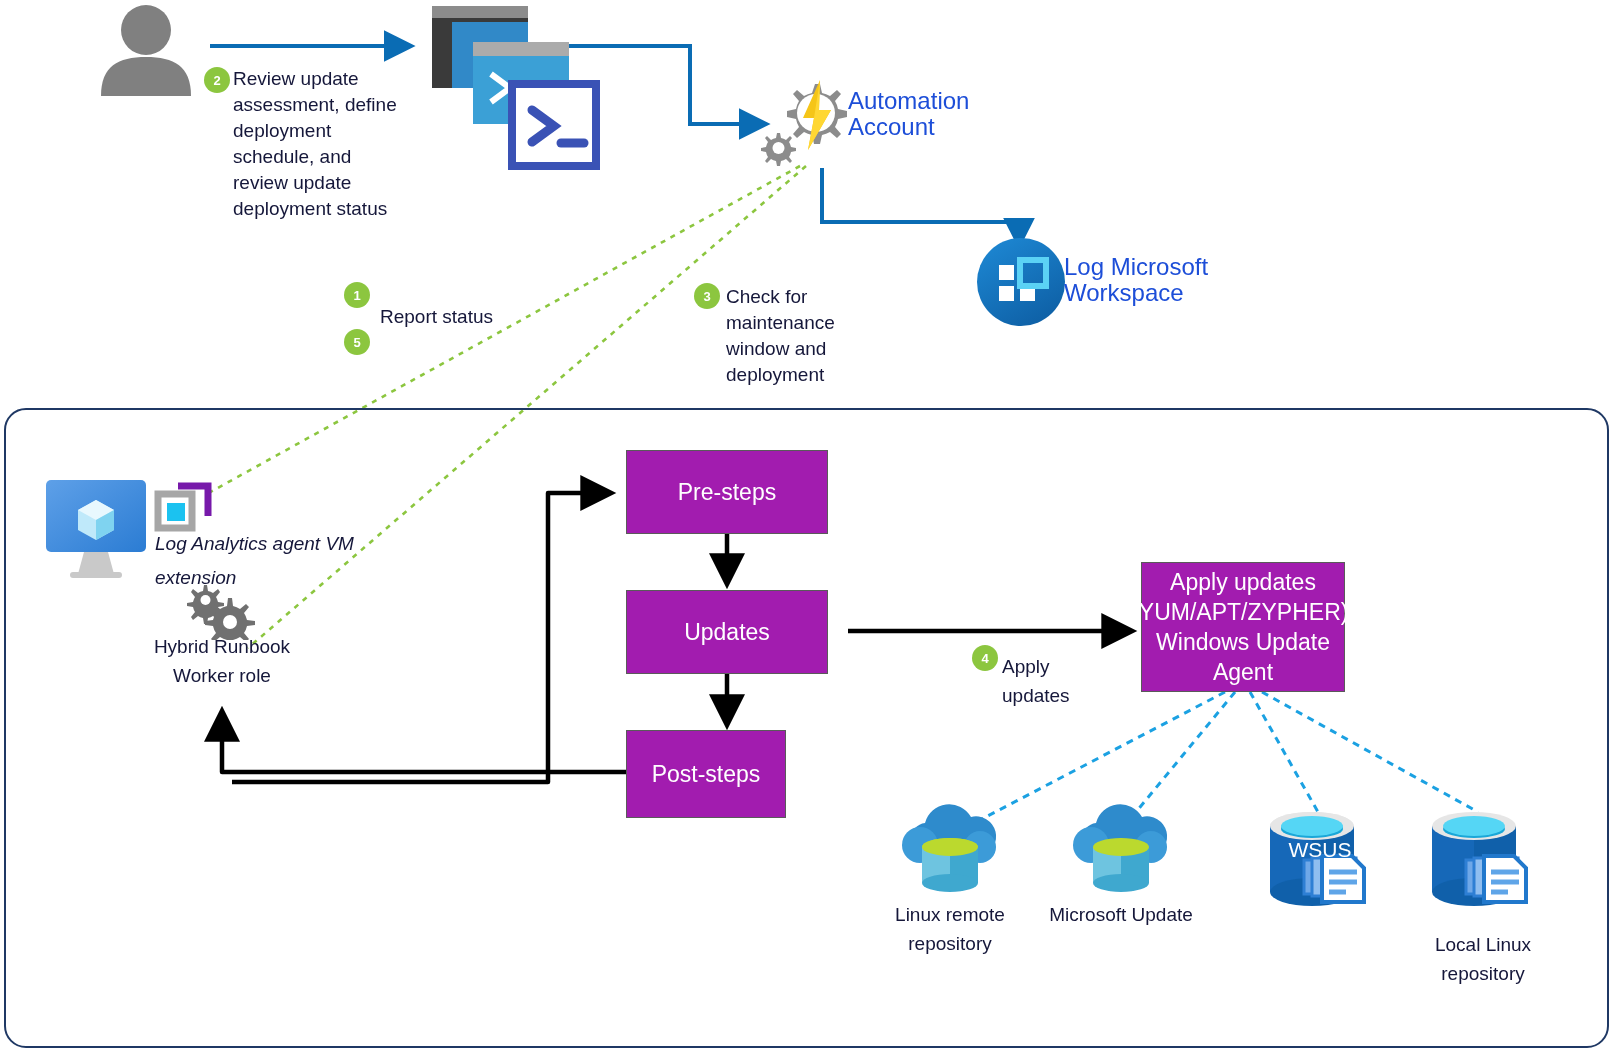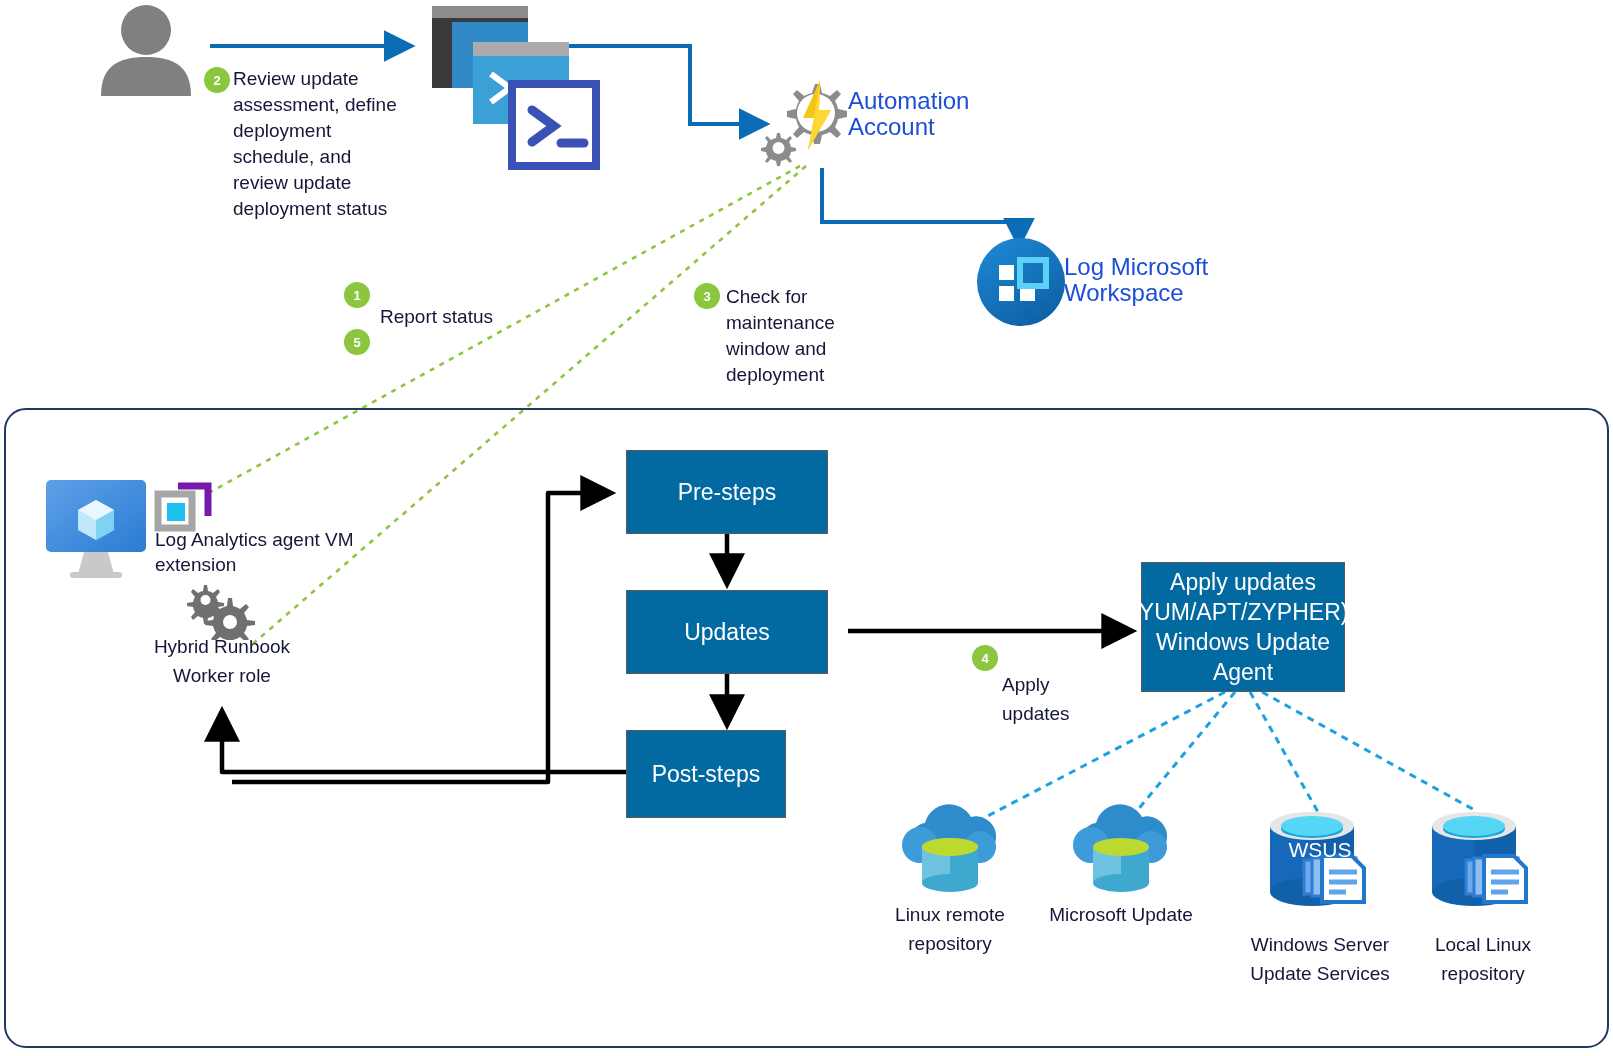--- a/index.html
+++ b/index.html
@@ -48,21 +48,21 @@
     color: #ffffff;
     font-size: 13px;
     font-weight: bold;
     display: flex;
     align-items: center;
     justify-content: center;
     line-height: 1;
   }
   .procbox {
     position: absolute;
-    background: #0369a1;
+    background: #a21caf;
     border: 1px solid #5a5a5a;
     color: #ffffff;
     font-size: 23px;
     line-height: 29px;
     display: flex;
     align-items: center;
     justify-content: center;
     text-align: center;
     box-sizing: border-box;
     white-space: pre-line;
@@ -189,42 +189,42 @@
     <path d="M44 74 L68 74 L74 96 L38 96 Z" fill="#C9C9C9"></path>
     <rect x="30" y="94" width="52" height="6" rx="3" fill="#C9C9C9"></rect>
   </svg>
 
   <svg class="icon-abs" style="left:152px; top:482px;" width="62" height="60" viewBox="0 0 62 60">
     <path d="M26 4 H56 V34" fill="none" stroke="#7719AA" stroke-width="7"></path>
     <path d="M6 12 H40 V46 H6 Z" fill="none" stroke="#A6A6A6" stroke-width="7"></path>
     <rect x="15" y="21" width="18" height="18" fill="#1BC2F0"></rect>
   </svg>
 
-  <div class="lbl" style="left:155px; top:527px; width:210px; line-height:25px;">Log Analytics agent VM extension</div>
+  <div class="lbl" style="left:155px; top:527px; width:210px; line-height:34px;font-style:italic;">Log Analytics agent VM extension</div>
 
   <svg class="icon-abs" style="left:184px; top:584px;" width="72" height="56" viewBox="0 0 72 56">
     <g fill="#707070">
       <path d="M20 1 l3 0 1 6 a15 15 0 0 1 5 2 l5-4 2 3 -4 5 a15 15 0 0 1 2 5 l6 1 0 3 -6 1 a15 15 0 0 1 -2 5 l4 5 -2 3 -5-4 a15 15 0 0 1 -5 2 l-1 6 -3 0 -1-6 a15 15 0 0 1 -5-2 l-5 4 -2-3 4-5 a15 15 0 0 1 -2-5 l-6-1 0-3 6-1 a15 15 0 0 1 2-5 l-4-5 2-3 5 4 a15 15 0 0 1 5-2 z"></path>
       <path d="M44 14 l4 0 1 8 a19 19 0 0 1 7 3 l6-5 3 3 -5 6 a19 19 0 0 1 3 7 l8 1 0 4 -8 1 a19 19 0 0 1 -3 7 l5 6 -3 3 -6-5 a19 19 0 0 1 -7 3 l-1 8 -4 0 -1-8 a19 19 0 0 1 -7-3 l-6 5 -3-3 5-6 a19 19 0 0 1 -3-7 l-8-1 0-4 8-1 a19 19 0 0 1 3-7 l-5-6 3-3 6 5 a19 19 0 0 1 7-3 z"></path>
     </g>
     <circle cx="21.5" cy="16" r="5" fill="#ffffff"></circle>
     <circle cx="46" cy="38" r="7" fill="#ffffff"></circle>
   </svg>
 
 
   <div class="lbl center-lbl" style="left:148px; top:632px; width:148px; line-height:29px;">Hybrid Runbook Worker role</div>
 
   <div class="procbox" style="left:626px; top:450px; width:202px; height:84px;">Pre-steps</div>
 
   <div class="procbox" style="left:626px; top:590px; width:202px; height:84px;">Updates</div>
 
   <div class="procbox" style="left:626px; top:730px; width:160px; height:88px;">Post-steps</div>
 
   <div class="badge" style="left:972px; top:645px;">4</div>
-  <div class="lbl" style="left:1002px; top:670px; width:96px; line-height:29px;">Apply updates</div>
+  <div class="lbl" style="left:1002px; top:652px; width:96px; line-height:29px;">Apply updates</div>
 
   <div class="procbox" style="left:1141px; top:562px; width:204px; height:130px; line-height:30px; padding:0 12px;">Apply updates (YUM/APT/ZYPHER), Windows Update Agent</div>
 
   <svg class="icon-abs" style="left:894px; top:800px;" width="110" height="100" viewBox="0 0 110 100">
     <path d="M28 56 a17 17 0 0 1 3-33 a25 25 0 0 1 46-6 a20 20 0 0 1 10 39 Z" fill="#2E8BCC"></path>
     <circle cx="26" cy="45" r="18" fill="#3C9BD8"></circle>
     <circle cx="86" cy="47" r="16" fill="#3C9BD8"></circle>
     <ellipse cx="56" cy="47" rx="28" ry="9" fill="#BBD92E"></ellipse>
     <rect x="28" y="47" width="56" height="36" fill="#6EC4E0"></rect>
     <path d="M56 47 h28 v36 h-28 z" fill="#3FA8CF"></path>
@@ -254,21 +254,20 @@
     <ellipse cx="46" cy="19" rx="31" ry="9" fill="#1AA7D8"></ellipse>
     <ellipse cx="46" cy="16" rx="31" ry="10" fill="#55D6F5"></ellipse>
     <rect x="38" y="50" width="44" height="34" fill="#6FA8E8" stroke="#2E7FD4" stroke-width="3"></rect>
     <rect x="46" y="48" width="44" height="38" fill="#8FBEF0" stroke="#2E7FD4" stroke-width="3"></rect>
     <path d="M56 46 h30 l12 12 v34 h-42 z" fill="#ffffff" stroke="#2178CC" stroke-width="4"></path>
     <line x1="63" y1="62" x2="91" y2="62" stroke="#5FA5E8" stroke-width="5"></line>
     <line x1="63" y1="72" x2="91" y2="72" stroke="#5FA5E8" stroke-width="5"></line>
     <line x1="63" y1="82" x2="80" y2="82" stroke="#5FA5E8" stroke-width="5"></line>
   </svg>
   <div style="position:absolute; left:1282px; top:838px; width:76px; text-align:center; color:#ffffff; font-size:21px;">WSUS</div>
-  <div class="lbl center-lbl" style="left:1236px; top:930px; width:168px; line-height:29px;">Windows Server Update Services</div>
 
   <svg class="icon-abs" style="left:1428px; top:810px;" width="116" height="110" viewBox="0 0 116 110">
     <rect x="4" y="16" width="84" height="66" fill="#1668B8"></rect>
     <path d="M46 16 h42 v66 h-42 z" fill="#1060AA"></path>
     <ellipse cx="46" cy="82" rx="42" ry="14" fill="#1060AA"></ellipse>
     <ellipse cx="46" cy="16" rx="42" ry="14" fill="#E6E6E6"></ellipse>
     <ellipse cx="46" cy="19" rx="31" ry="9" fill="#1AA7D8"></ellipse>
     <ellipse cx="46" cy="16" rx="31" ry="10" fill="#55D6F5"></ellipse>
     <rect x="38" y="50" width="44" height="34" fill="#6FA8E8" stroke="#2E7FD4" stroke-width="3"></rect>
     <rect x="46" y="48" width="44" height="38" fill="#8FBEF0" stroke="#2E7FD4" stroke-width="3"></rect>

